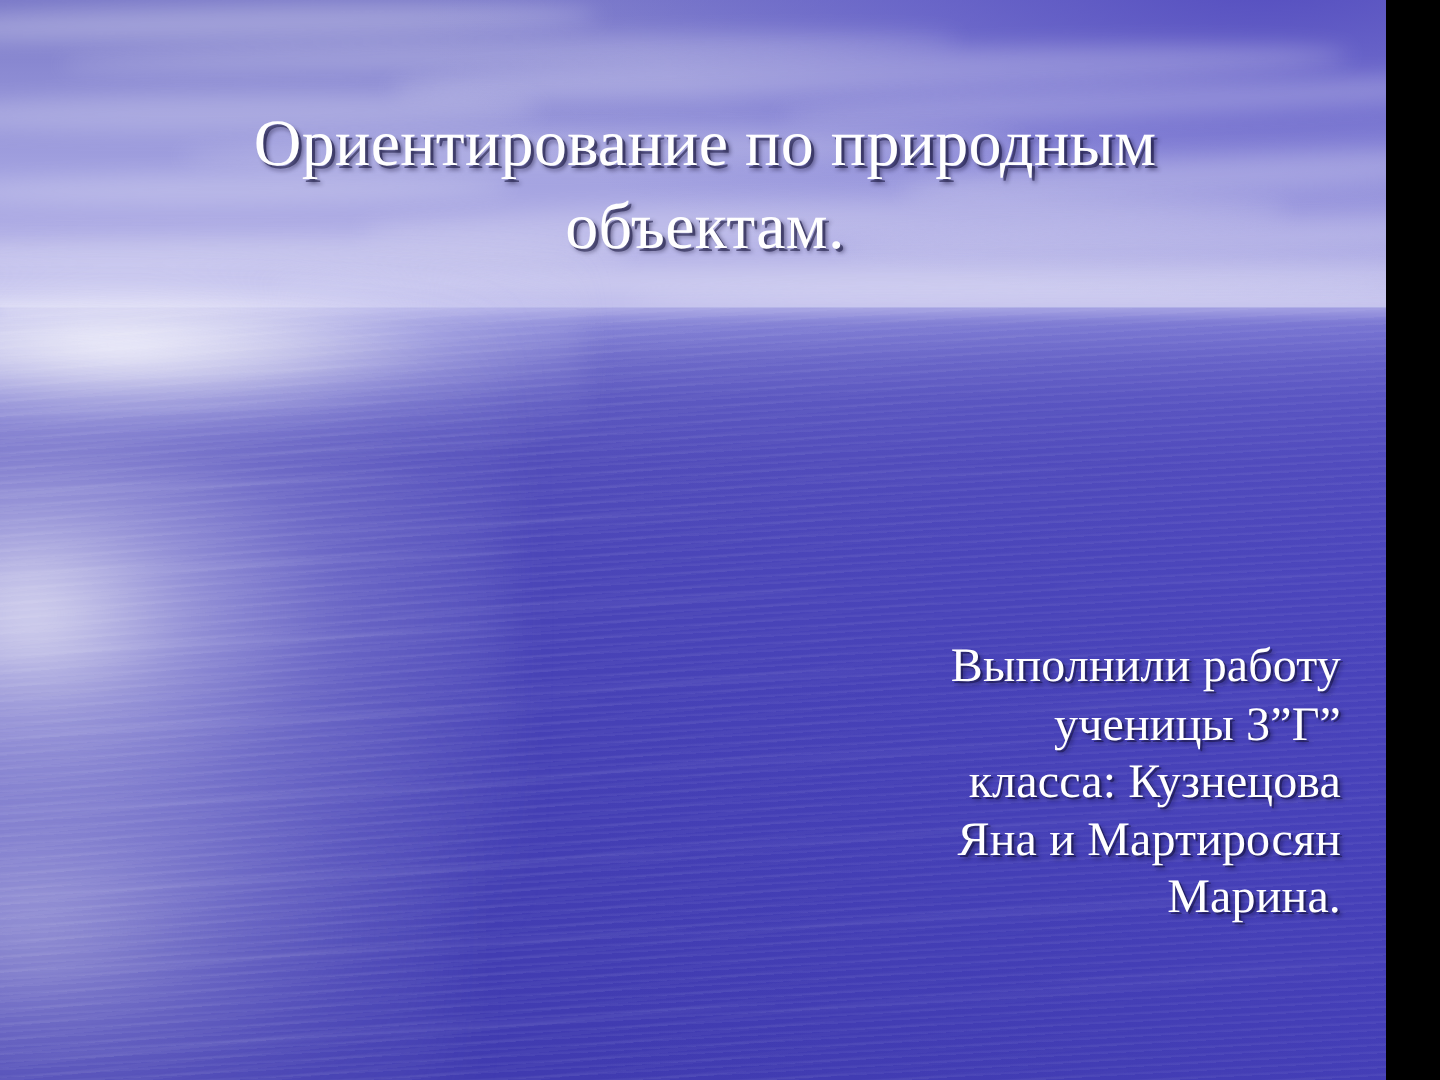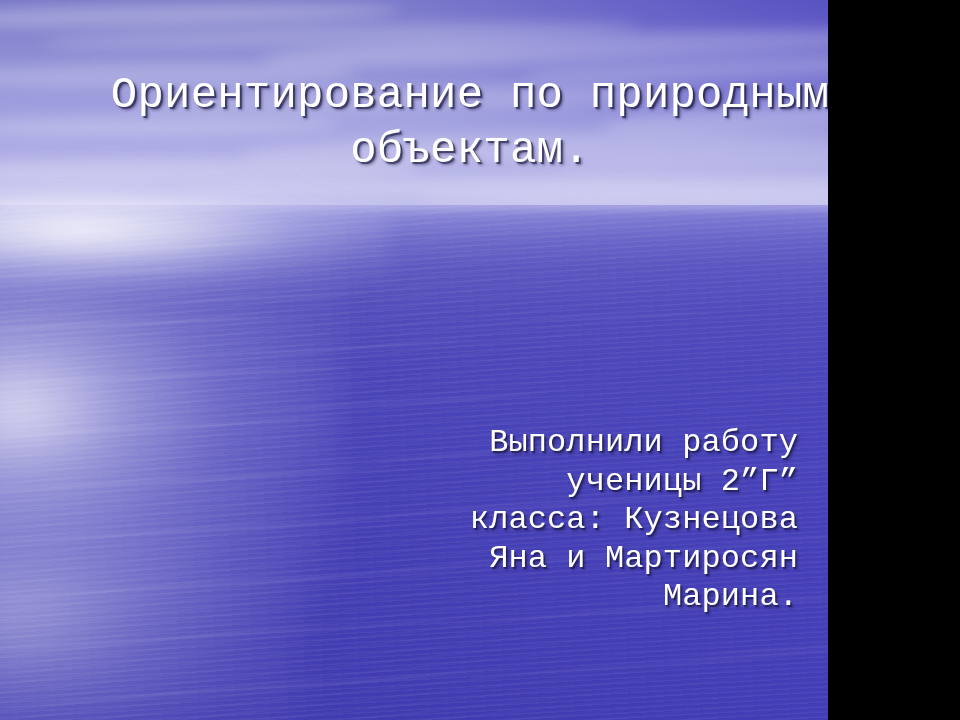--- a/index.html
+++ b/index.html
@@ -3,24 +3,24 @@
 <meta charset="utf-8">
 <style>
   html, body {
     margin: 0;
     padding: 0;
     background: #000;
   }
 
   #slide {
     position: relative;
-    width: 828px;
+    width: 924px;
     height: 720px;
     overflow: hidden;
-    font-family: Liberation Mono, monospace;
+    font-family: Liberation Serif, serif;
     background: #0f766e;
   }
 
   
   .sky {
     position: absolute;
     left: 0; top: 0;
     width: 960px;
     height: 215px;
     background:
@@ -283,18 +283,18 @@
   </div>
 
   <div class="horizon-haze"></div>
   <div class="glint-horizon"></div>
   <div class="glint-path"></div>
   <div class="glint-low"></div>
 
   <div class="title-block">Ориентирование по природным объектам.</div>
 
   <div class="author-block">Выполнили работу
-ученицы 2”Г”
+ученицы 3”Г”
 класса: Кузнецова
 Яна и Мартиросян
 Марина.</div>
 
 </div>
 
 </body></html>

